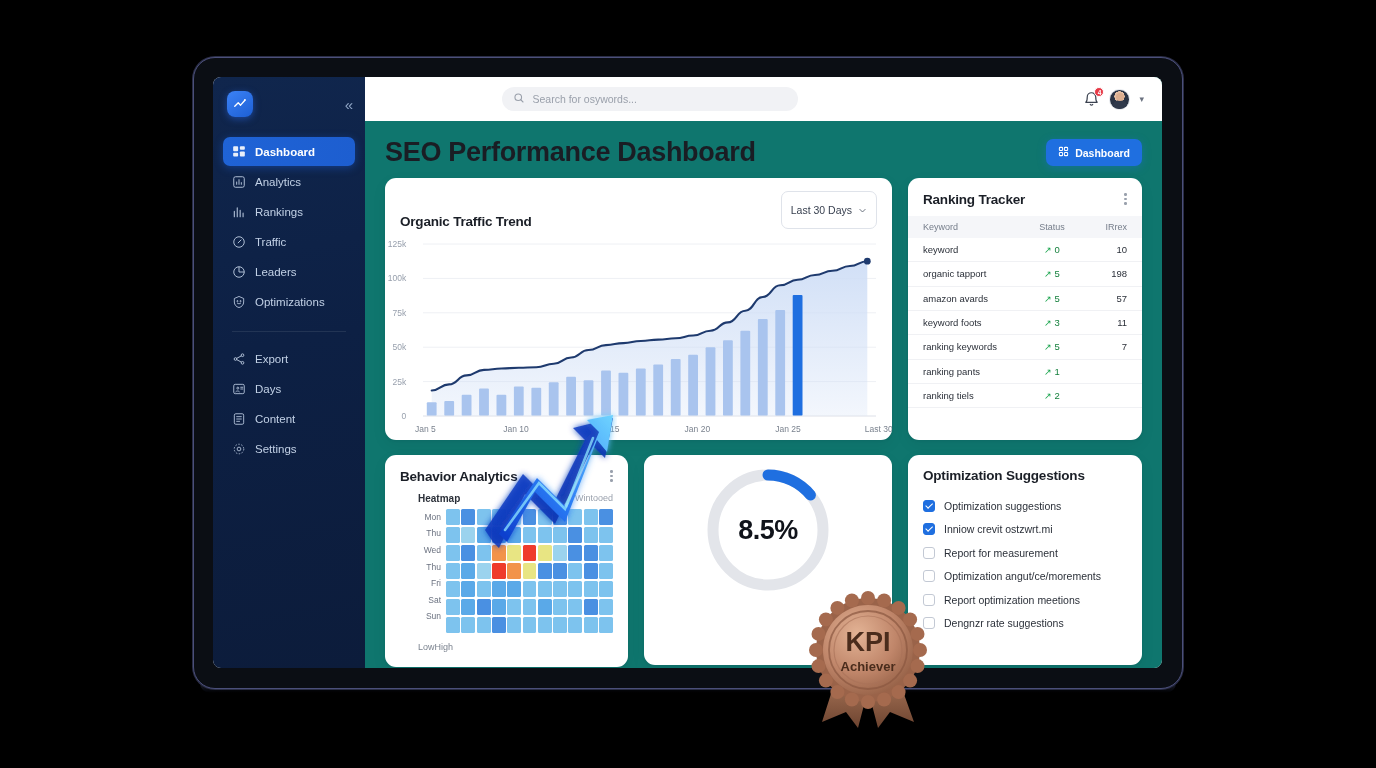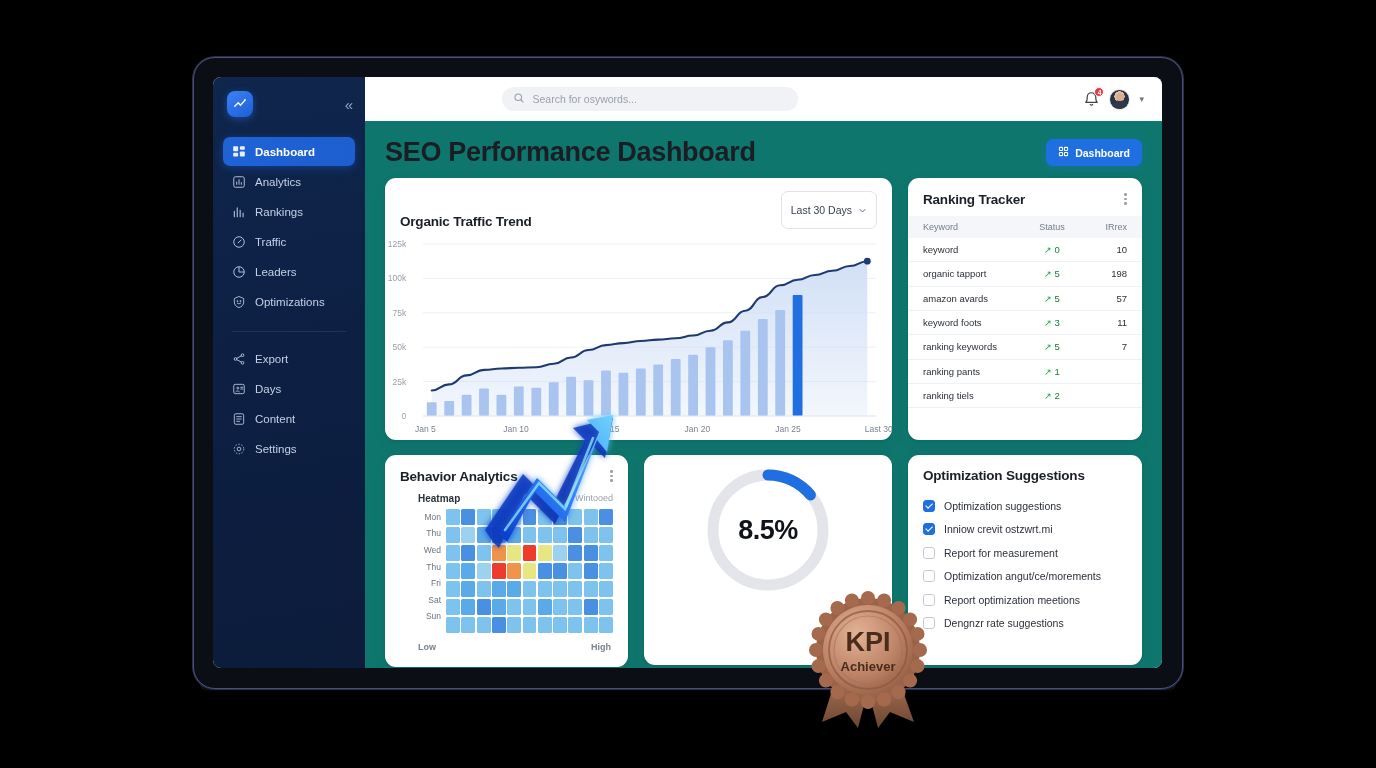--- a/index.html
+++ b/index.html
@@ -164,21 +164,21 @@
 
   .hm-head { display:flex; align-items:center; padding: 0 15px 5px 33px; text-align: right; }
   .hm-title { font-size:10px; font-weight:700; color:#2b3039;}
   .hm-legend { margin-left:auto; display:flex; align-items:center; gap:5px; font-size:9px; color:#9aa1ad;}
   .hm-sw { width:9px;height:9px;border-radius:2px;background:#a8d8b9;}
   .hm-wrap { display:flex; padding: 0 15px 0 7px; }
   .hm-days { width:26px; flex:0 0 26px;margin-left:28px; }
   .hm-day { font-size:8.5px; color:#6b7280; height:16.6px; line-height:16.6px; text-align:right; padding-right:5px;}
   .hm-grid { flex:1; display:grid; grid-template-columns:repeat(11,1fr); grid-auto-rows:16.6px; gap:1.4px; }
   .hm-cell { border-radius:1.5px; }
-  .hm-foot { display:flex; justify-content:space-between; padding: 9px 17px 0 33px; font-size:9px; color:#7b838f;font-weight:bold;}
+  .hm-foot { display:flex; justify-content:flex-start; padding: 9px 17px 0 33px; font-size:9px; color:#7b838f;}
 
   
   #conv-body { display:flex; align-items:center; justify-content:center; height:150px;}
   #gauge { position:relative; width:128px; height:128px; }
   #gauge-val { position:absolute; inset:0; display:flex; align-items:center; justify-content:center;
                font-size:27px; font-weight:700; color:#10131a; letter-spacing:-.5px;}
 
   
   .opt-list { padding: 2px 15px 0 15px; }
   .opt-row { display:flex; align-items:center; gap:9px; height:23.5px; font-size:10.5px; color:#2b3039; cursor:pointer;}

